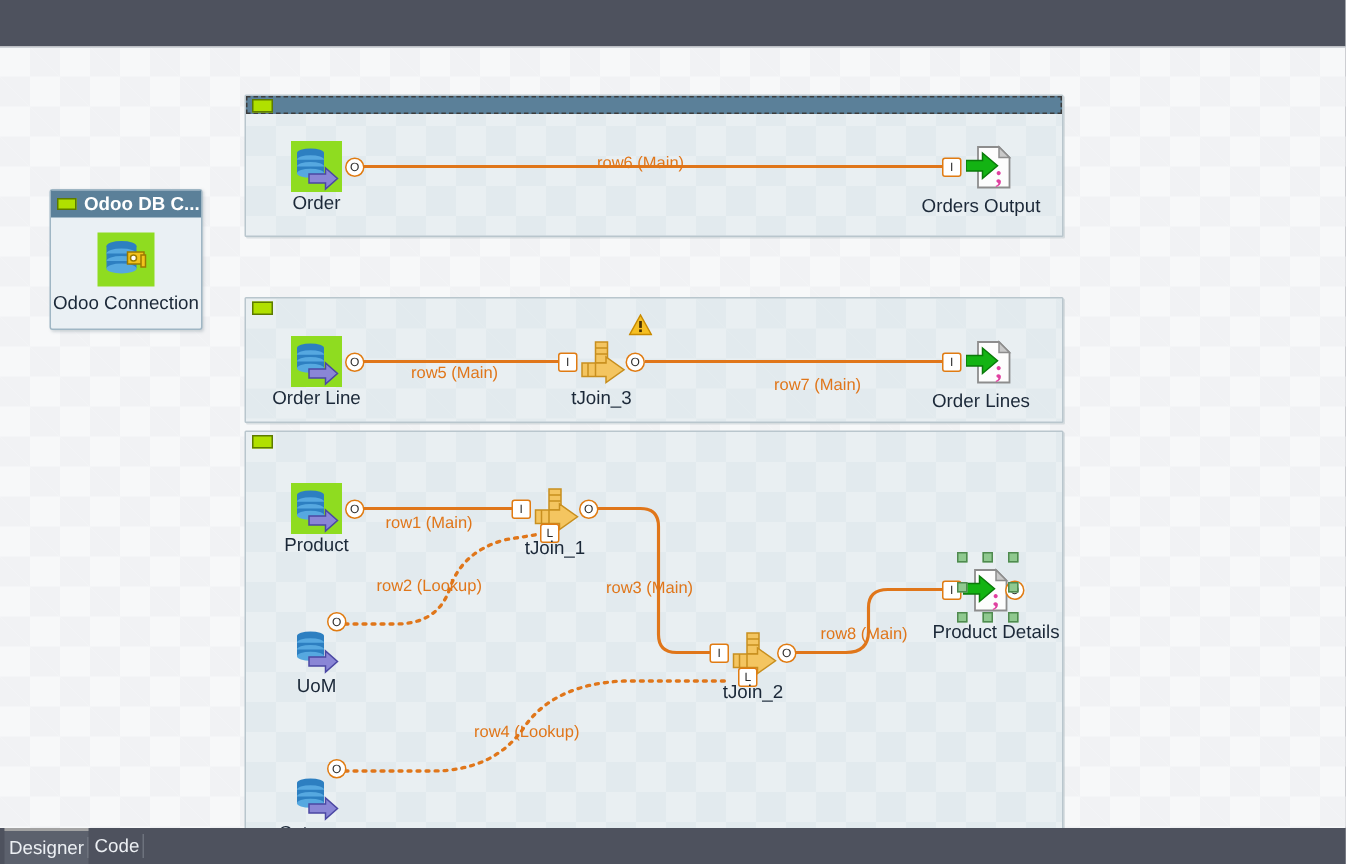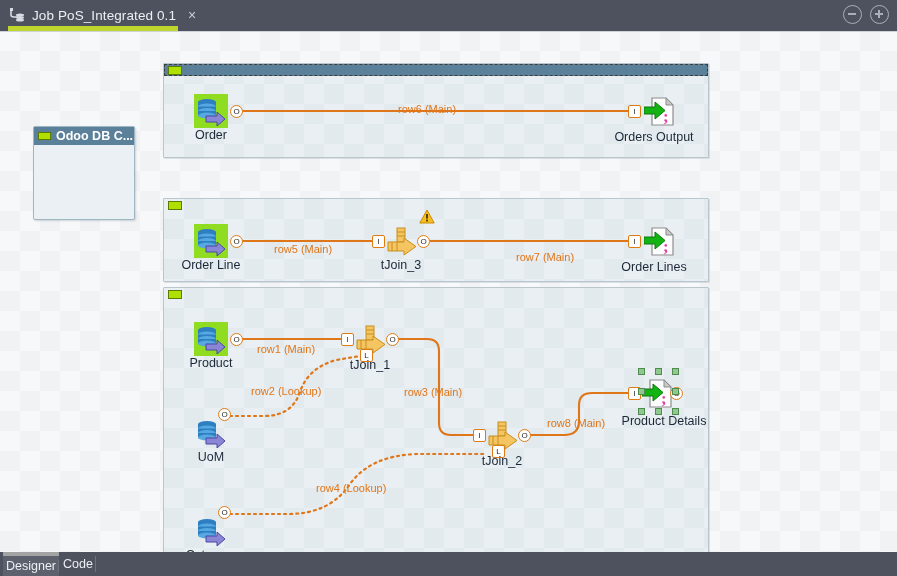--- a/index.html
+++ b/index.html
@@ -81,57 +81,58 @@
   .conn-title-txt{color:#fff;font-size:12.5px;font-weight:bold;margin-left:22px;white-space:nowrap;}
   .conn-min{position:absolute;left:4px;top:5px;width:13px;height:8px;background:#b0e000;border:1px solid #5c7a00;box-sizing:border-box;}
   .conn-body{position:absolute;left:0;top:18px;right:0;bottom:0;}
   .conn-icon{position:absolute;left:50%;transform:translateX(-50%);top:10px;width:38px;height:36px;background:#8fdc20;}
   .conn-label{position:absolute;left:50%;transform:translateX(-50%);top:50px;font-size:12.5px;color:#1b2838;white-space:nowrap;}
 
   
   .bottombar{position:absolute;left:0;top:552px;width:897px;height:24px;background:#4e525e;}
   .btab{position:absolute;top:0;height:24px;display:flex;align-items:center;justify-content:center;
     color:#eceff3;font-size:12.5px;cursor:pointer;}
-  .btab.active{background:#5c616d;border-top:4px solid #a3a3a3;box-sizing:border-box;}
+  .btab.active{background:#5c616d;border-top:2px solid #a3a3a3;box-sizing:border-box;}
   .btab .sep{position:absolute;right:0;top:4px;bottom:4px;width:1px;background:#6d727d;}
   .canvas-edge{position:absolute;left:0;top:0;width:897px;height:1px;background:#cfd3d8;}
 </style>
 </head>
 <body>
 
 <div id="app">
 
-  <div class="titlebar">
-    <div class="tab">
-      <span class="tab-icon">
-        <svg width="18" height="18" viewBox="0 0 18 18">
-          <path d="M3 3 L3 9 Q3 11 6 11 L10 11" stroke="#d8dbe2" stroke-width="1.6" fill="none"></path>
-          <rect x="2" y="2" width="3" height="3" fill="#d8dbe2"></rect>
-          <ellipse cx="12" cy="9" rx="4" ry="1.5" fill="#d8dbe2"></ellipse>
-          <ellipse cx="12" cy="11.5" rx="4" ry="1.5" fill="#d8dbe2"></ellipse>
-          <ellipse cx="12" cy="14" rx="4" ry="1.5" fill="#d8dbe2"></ellipse>
-        </svg>
-      </span>
-      <span class="tab-label">Job PoS_Integrated 0.1</span>
-      <span class="tab-close">×</span>
-    </div>
-    <div class="tab-underline"></div>
-    <div class="win-btns">
-      <div class="circ"></div>
-      <div class="circ plus"></div>
-    </div>
-  </div>
 
   <div class="canvas">
     <div class="canvas-edge"></div>
 
     <div class="conn-panel" style="left:33px;top:95px;width:100px;height:92px;">
       <div class="conn-title">
         <div class="conn-min"></div>
         <span class="conn-title-txt">Odoo DB C...</span>
+      </div>
+      <div class="conn-body">
+        <div class="conn-icon">
+          <svg width="38" height="36" viewBox="0 0 38 36">
+            <g>
+              <ellipse cx="16" cy="9" rx="10" ry="3.4" fill="#2d7fc1"></ellipse>
+              <rect x="6" y="9" width="20" height="5" fill="#2d7fc1"></rect>
+              <ellipse cx="16" cy="14" rx="10" ry="3.4" fill="#56a8e0"></ellipse>
+              <rect x="6" y="14" width="20" height="5" fill="#2d7fc1"></rect>
+              <ellipse cx="16" cy="19" rx="10" ry="3.4" fill="#56a8e0"></ellipse>
+              <rect x="6" y="19" width="20" height="5" fill="#2d7fc1"></rect>
+              <ellipse cx="16" cy="24" rx="10" ry="3.4" fill="#56a8e0"></ellipse>
+            </g>
+            <g>
+              <rect x="20" y="13" width="11" height="8" fill="#f2c21c" stroke="#9a7a00" stroke-width="1"></rect>
+              <rect x="29" y="15" width="3" height="8" fill="#f2c21c" stroke="#9a7a00" stroke-width="1"></rect>
+              <circle cx="24" cy="17" r="2" fill="#fff" stroke="#9a7a00" stroke-width="1"></circle>
+            </g>
+          </svg>
+        </div>
+        <span class="conn-label">Odoo Connection</span>
       </div>
     </div>
 
     <div class="subjob" style="left:163px;top:32px;width:544px;height:93px;">
       <div class="sj-titlebar selected">
         <div class="sj-collapse"></div>
       </div>
 
       <svg class="linksvg" width="544" height="93">
         <line x1="76" y1="47" x2="465" y2="47" stroke="#e0761a" stroke-width="2.1"></line>

